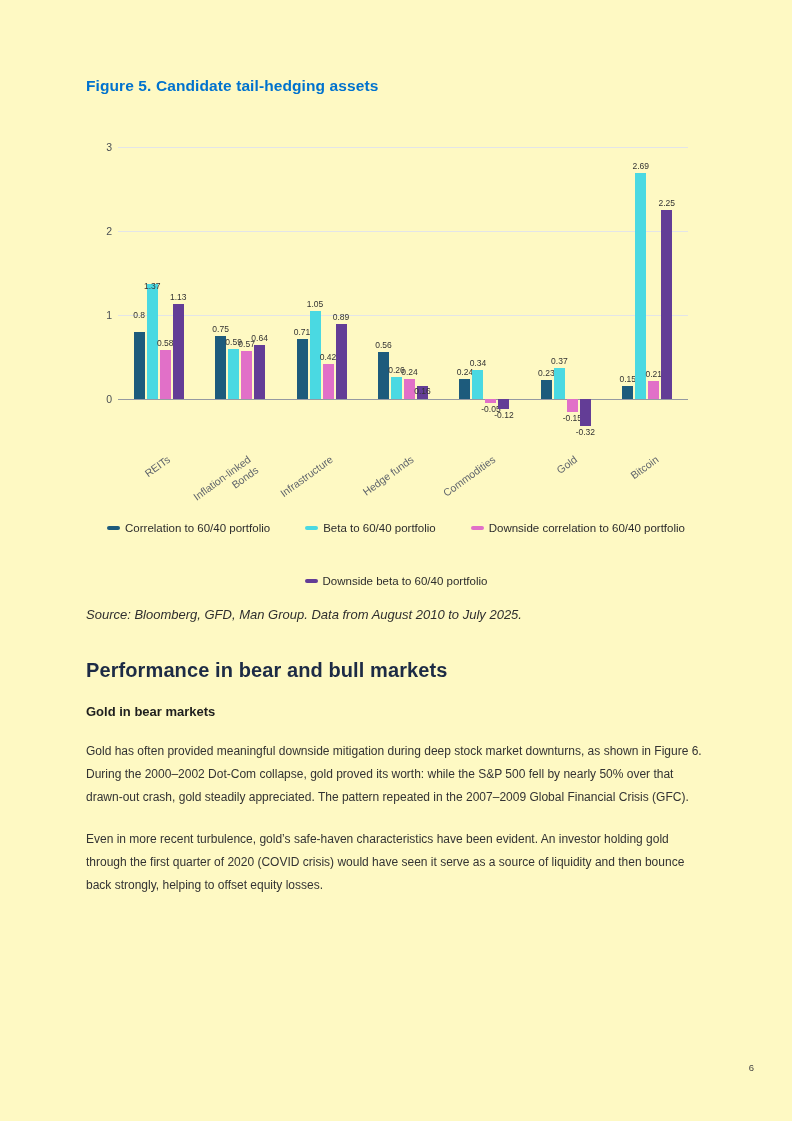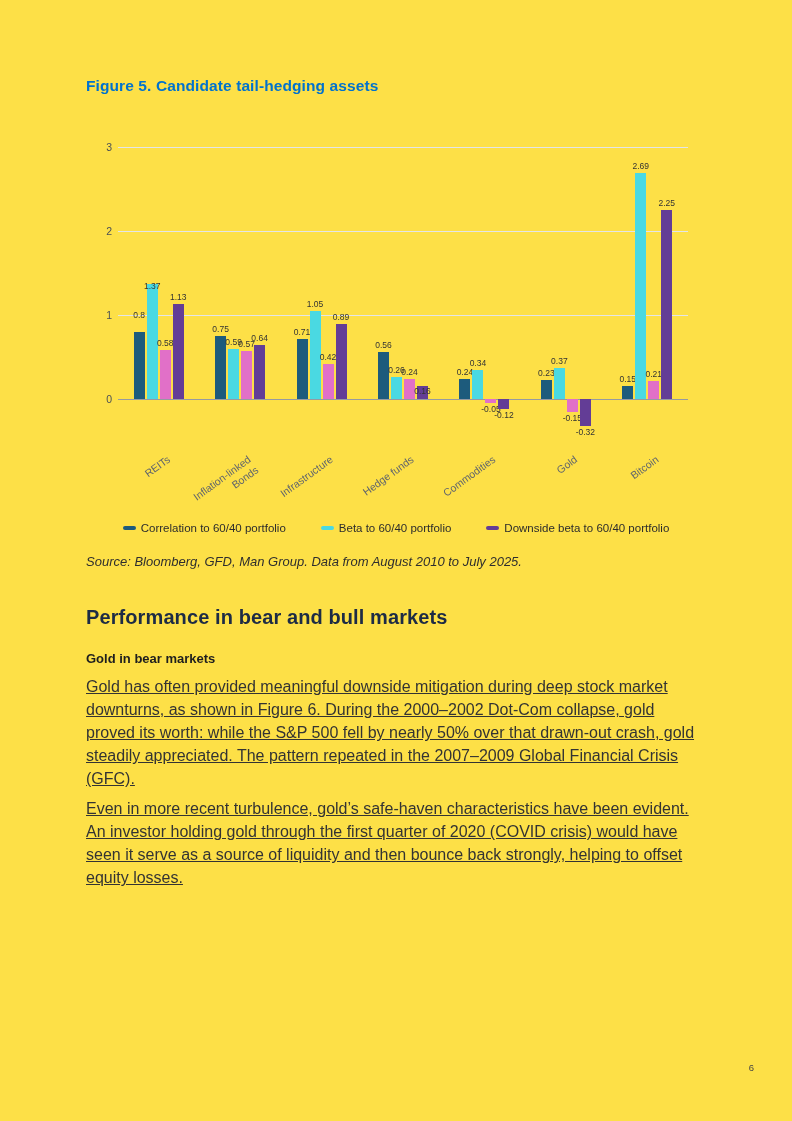--- a/index.html
+++ b/index.html
@@ -1,18 +1,18 @@
 <!DOCTYPE html>
 <html><head>
 <meta charset="utf-8">
 <style>
   * { margin:0; padding:0; box-sizing:border-box; }
   html,body { background:#ffffff; }
   body { font-family:"Liberation Sans", sans-serif; }
-  .page { position:relative; width:792px; height:1121px; background:#fde047; overflow:hidden; }
+  .page { position:relative; width:792px; height:1121px; background:#fef9c3; overflow:hidden; }
   .content { position:absolute; left:86px; top:0; width:620px; }
 
   .figure-title { margin-top:77px; font-size:15.5px; font-weight:700; letter-spacing:0.1px; }
 
   .chart-wrap { position:relative; margin-top:52px; height:372px; }
   .chart-y-axis { position:absolute; left:0; top:0; width:26px; height:300px; }
   .ytick { position:absolute; right:0; font-size:10.5px; color:#4a4f55; line-height:14px; }
   .chart-plot { position:absolute; left:32px; top:0; width:570px; height:300px; }
   .grid { position:absolute; left:0; width:100%; height:1px; background:#e3e5e8; }
   .grid.zero { background:#959aa1; }
@@ -21,21 +21,21 @@
   .xtick { position:absolute; transform:rotate(-36deg); transform-origin:100% 0; font-size:10.5px; color:#60656c; white-space:pre-line; text-align:right; line-height:1.25; }
 
   .chart-legend { display:flex; flex-wrap:wrap; justify-content:center; column-gap:20px; row-gap:2px; margin-top:0;gap:35px; }
   .litem { display:inline-flex; align-items:center; gap:5px; font-size:11.5px; color:#2c2c2c; line-height:18px; }
   .lswatch { width:13px; height:4px; border-radius:2px; display:inline-block; flex:0 0 auto; }
 
   .source-note { margin-top:16px; font-size:13px; font-style:italic; color:#2e2e2e; line-height:18px; }
 
   .section-heading { margin-top:34px; font-size:20px; font-weight:700; line-height:1.25; letter-spacing:0.1px; }
   .subheading { margin-top:20px; font-size:13px; font-weight:700; color:#1e1e1e; line-height:1.4; }
-  .para { margin-top:7px; font-size:16px; color:#333333; line-height:23px;text-decoration:underline; }
+  .para { margin-top:19px; font-size:12px; color:#333333; line-height:23px; }
 
   .page-number { position:absolute; top:1062px; right:38px; font-size:9.5px; color:#444444; }
 </style>
 </head>
 <body>
 
 <div class="page">
   <div class="content">
 
     <div class="figure-title" style="color: rgb(0, 114, 206);">Figure 5. Candidate tail-hedging assets</div>
@@ -122,20 +122,24 @@
     <div class="chart-legend">
         <span class="litem">
           <span class="lswatch" style="background: rgb(29, 91, 124);"></span>
           <span class="llabel">Correlation to 60/40 portfolio</span>
         </span>
         <span class="litem">
           <span class="lswatch" style="background: rgb(74, 217, 226);"></span>
           <span class="llabel">Beta to 60/40 portfolio</span>
         </span>
         <span class="litem">
+          <span class="lswatch" style="background: rgb(225, 112, 200);"></span>
+          <span class="llabel">Downside correlation to 60/40 portfolio</span>
+        </span>
+        <span class="litem">
           <span class="lswatch" style="background: rgb(99, 61, 150);"></span>
           <span class="llabel">Downside beta to 60/40 portfolio</span>
         </span>
       </div>
 
     <div class="source-note">Source: Bloomberg, GFD, Man Group. Data from August 2010 to July 2025.</div>
 
     <div class="section-heading" style="color: rgb(29, 43, 69);">Performance in bear and bull markets</div>
 
     <div class="subheading">Gold in bear markets</div>

